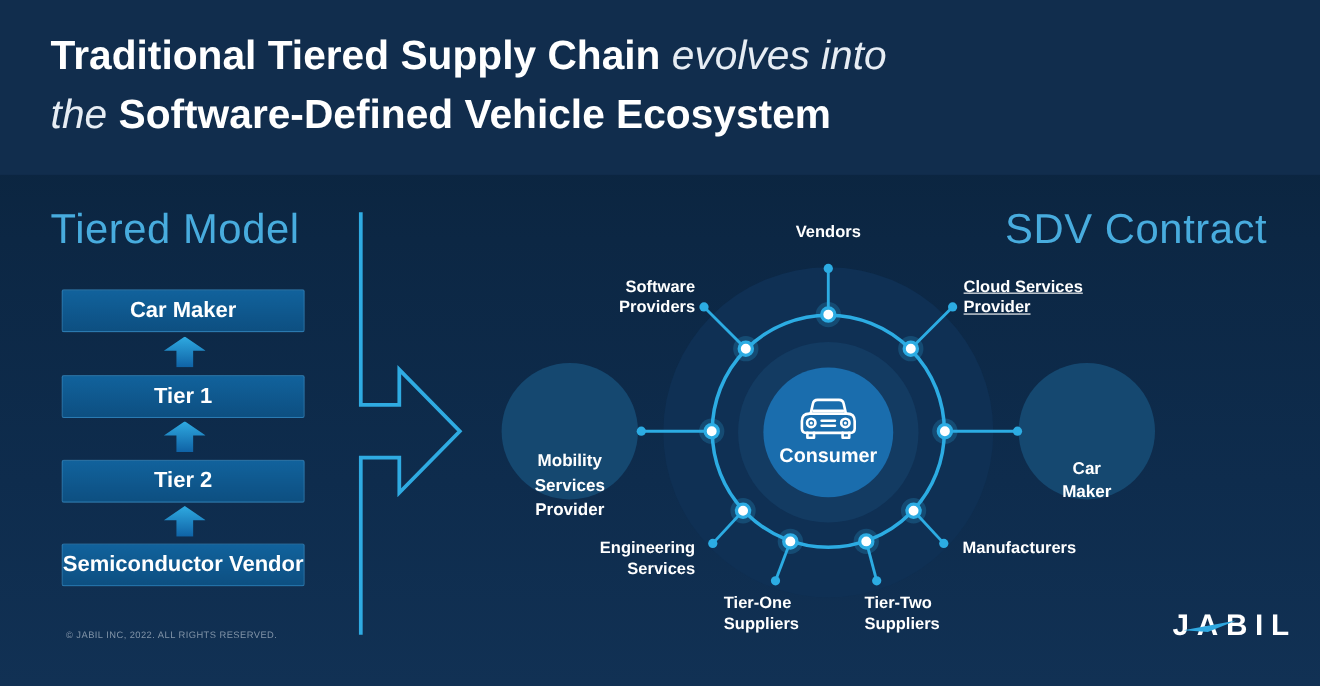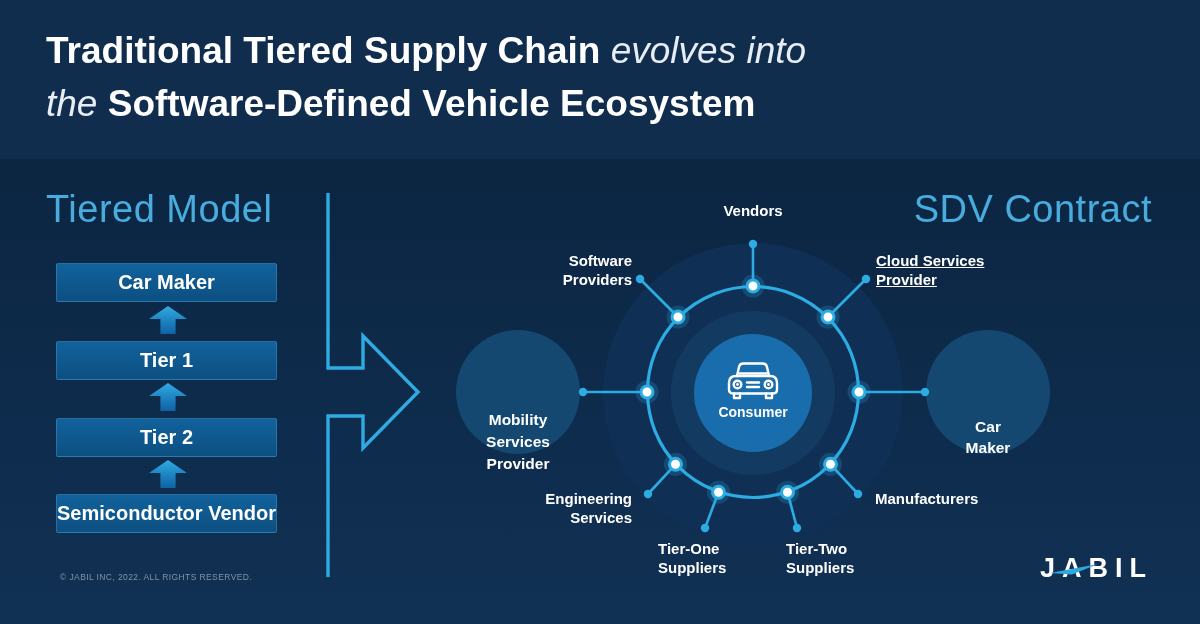--- a/index.html
+++ b/index.html
@@ -42,28 +42,28 @@
   .lab-software{left:500px;top:251px;width:132px;text-align:right;}
   .lab-cloud{left:876px;top:251px;width:160px;text-align:left;text-decoration:underline;}
   .lab-engineering{left:490px;top:489px;width:142px;text-align:right;}
   .lab-contract{left:875px;top:489px;width:170px;text-align:left;}
   .lab-tier-one{left:658px;top:539px;width:120px;text-align:left;}
   .lab-tier-two{left:786px;top:539px;width:120px;text-align:left;}
   
   .circle-label{position:absolute;color:#ffffff;font-weight:700;text-align:center;}
   .lab-mobility{left:448px;top:361px;width:140px;font-size:15.5px;line-height:22px;margin-top:48px;}
   .lab-car-maker{left:918px;top:369px;width:140px;font-size:15.5px;line-height:21px;margin-top:47px;}
-  .lab-consumer{left:683px;top:404px;width:140px;font-size:14px;}
+  .lab-consumer{left:683px;top:404px;width:140px;font-size:18px;}
   .car-icon-wrap{position:absolute;left:725px;top:360px;}
   
   .copyright{
     position:absolute;left:60px;top:572px;
     color:#8093a7;font-size:8.5px;letter-spacing:0.4px;font-weight:400;
   }
-  .jabil-logo{position:absolute;left:1040px;top:553px;width:132px;height:34px;}
+  .jabil-logo{position:absolute;left:1066px;top:553px;width:132px;height:34px;}
   .jabil-logo .word{
     position:absolute;left:0;top:0;color:#ffffff;font-size:27px;font-weight:700;letter-spacing:7px;
   }
   .jabil-logo svg{position:absolute;left:0;top:0;}
 </style>
 </head>
 <body>
 
 <div class="stage">
 

